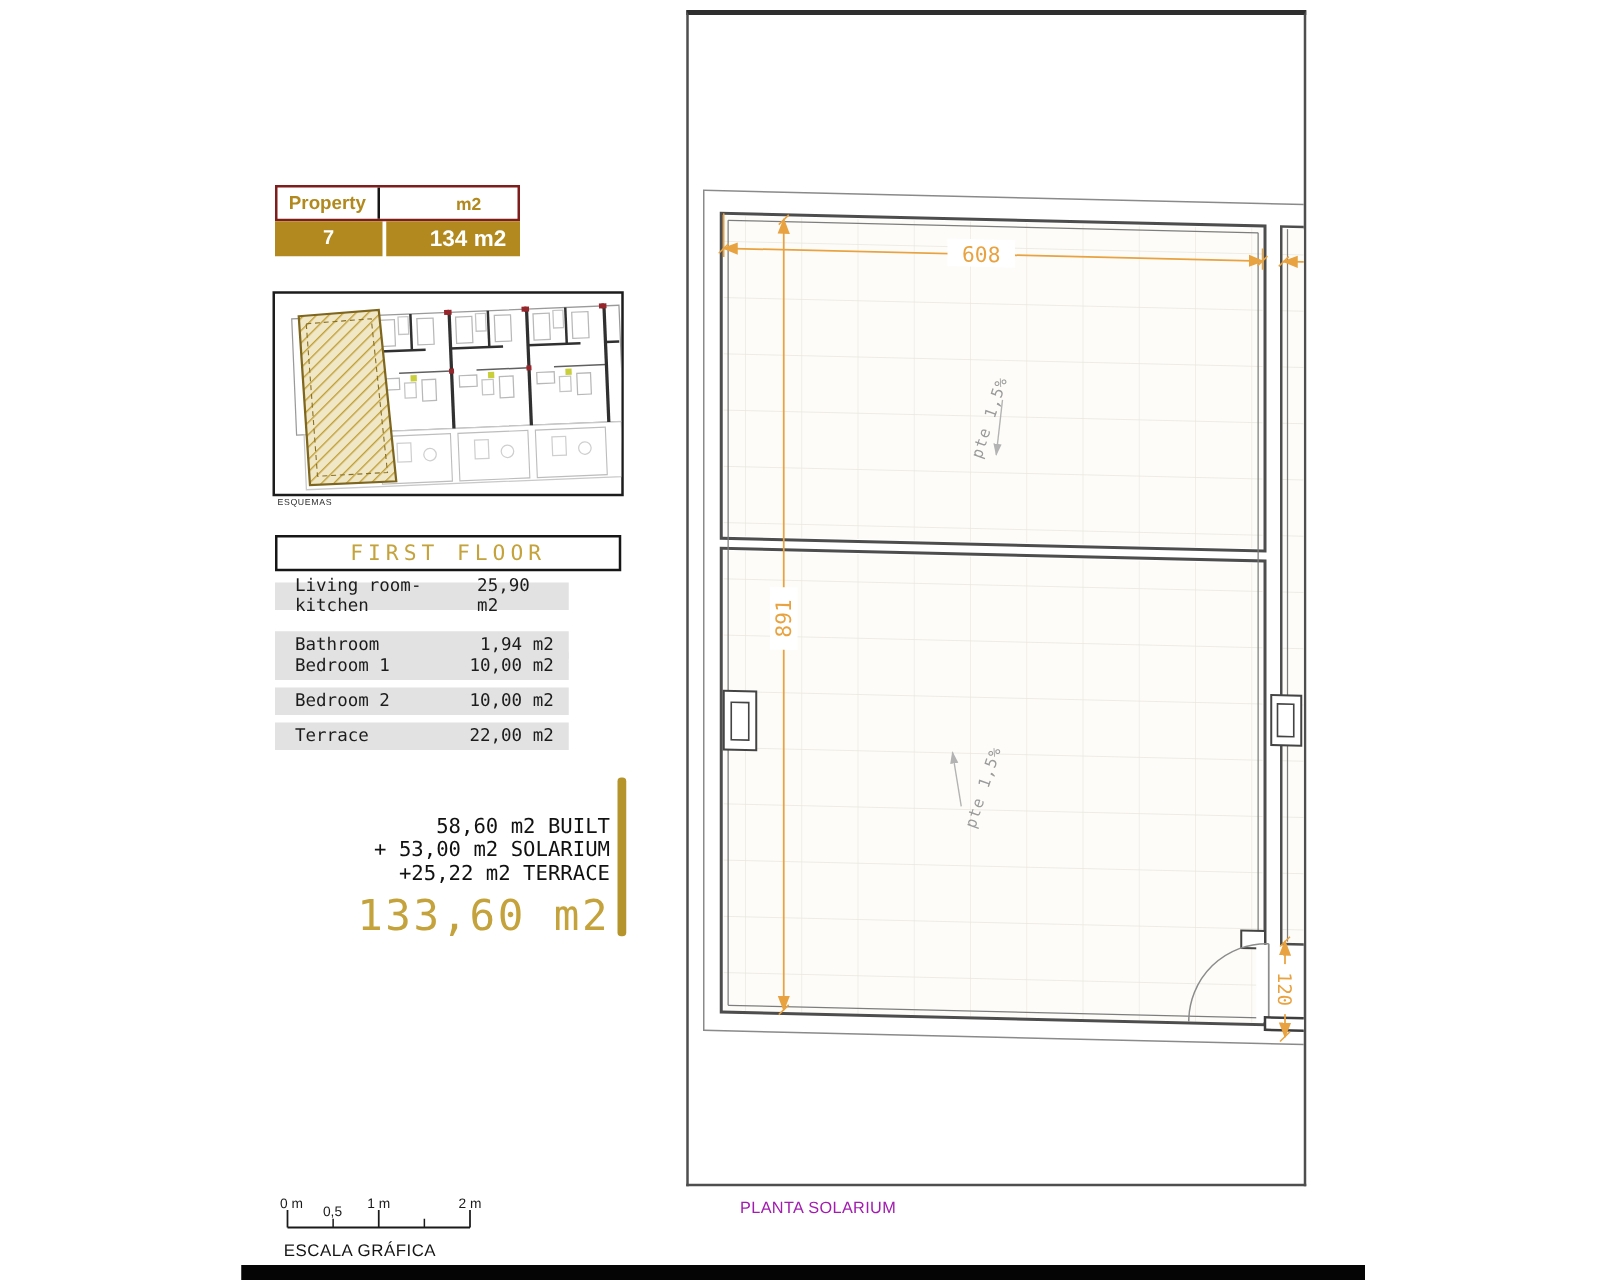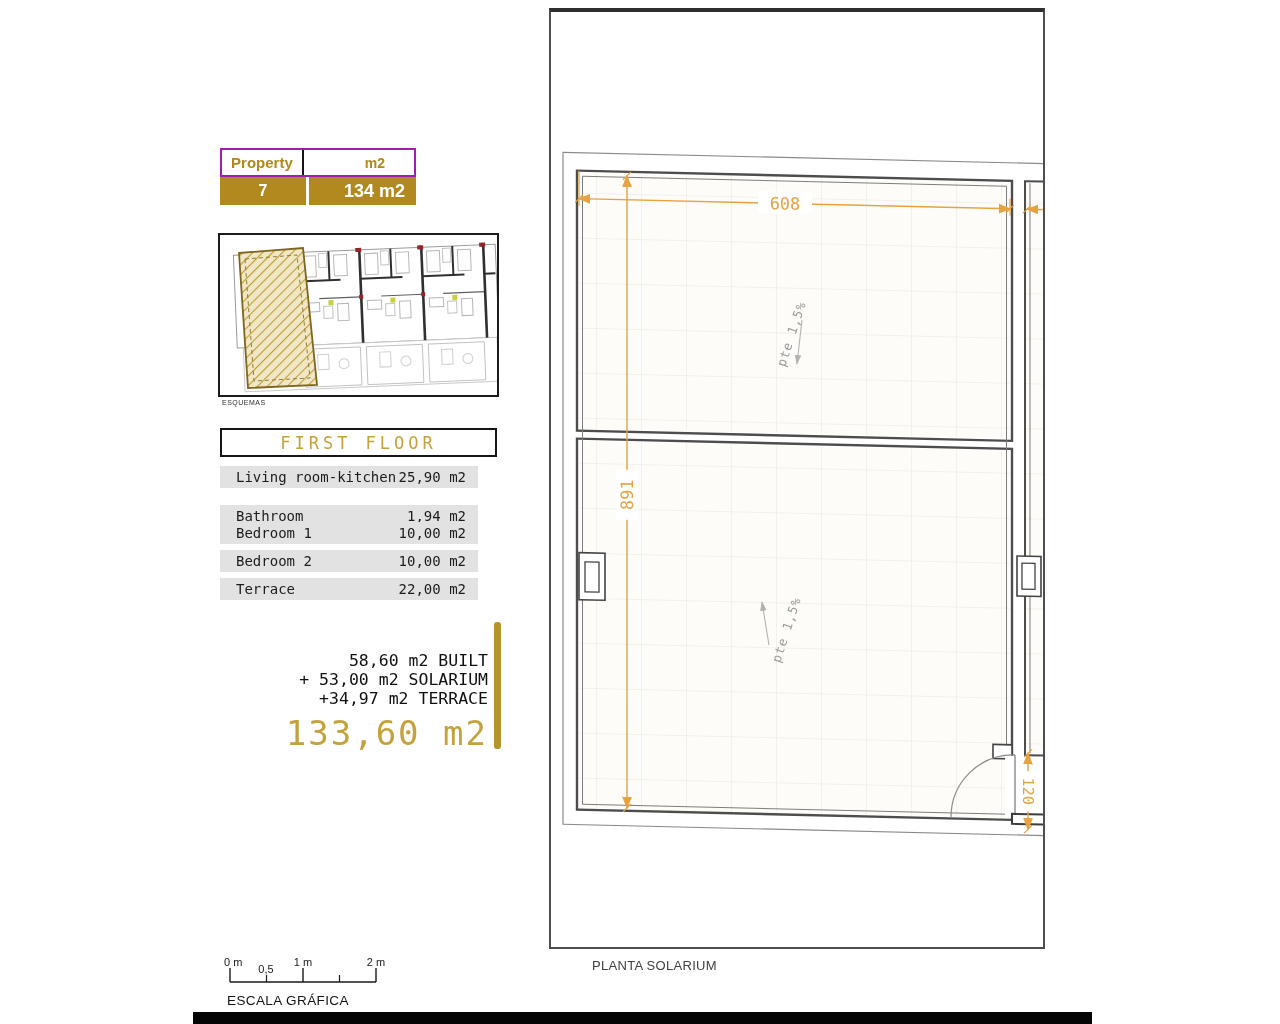--- a/index.html
+++ b/index.html
@@ -2,60 +2,60 @@
 <html style="--gold: #B1891E; --gold-light: #C4A23C; --dimension-orange: #E8A23F; --row-gray: #E2E2E2;"><head>
 <meta charset="utf-8">
 <style>
   html,body{margin:0;padding:0;background:#fff;}
   .page{position:relative;width:1280px;height:1024px;background:#fff;overflow:hidden;
         font-family:"Liberation Sans",sans-serif;color:#1a1a1a;}
   .abs{position:absolute;}
 
   
   .ptable{left:220px;top:148px;width:196px;}
-  .ptable .hdr{display:flex;border:2px solid #a21caf;background:#fff;box-sizing:border-box;}
+  .ptable .hdr{display:flex;border:2px solid #7f1d1d;background:#fff;box-sizing:border-box;}
   .ptable .hdr .cell{height:25px;display:flex;align-items:center;justify-content:center;
       font-weight:bold;color:var(--gold);box-sizing:border-box;}
   .ptable .hdr .c1{width:98px;font-size:15px;border-right:2px solid #161616;}
   .ptable .hdr .c2{width:94px;font-size:14px;margin-left:32px;}
   .ptable .val{display:flex;margin-top:0;}
   .ptable .val .cell{height:28px;background:var(--gold);color:#fff;font-weight:bold;
       display:flex;align-items:center;justify-content:center;}
   .ptable .val .c1{width:98px;font-size:16px;margin-right:3px;}
   .ptable .val .c2{width:95px;font-size:18px;padding-left:24px;}
 
   
   .esq{left:218px;top:233px;width:281px;height:164px;border:2px solid #1c1c1c;box-sizing:border-box;background:#fff;}
   .esq svg{display:block;width:100%;height:100%;}
   .esq-caption{left:222px;top:399px;font-size:7px;letter-spacing:.5px;color:#2e2e2e;}
 
   
   .ff-title{left:220px;top:428px;width:277px;height:29px;border:2px solid #161616;box-sizing:border-box;
       background:#fff;display:flex;align-items:center;justify-content:center;
       font-family:"DejaVu Sans Mono",monospace;font-size:17px;letter-spacing:4px;color:var(--gold-light);}
-  .ff-row{left:220px;width:258px;height:22px;background:var(--row-gray);
+  .ff-row{left:220px;width:235px;height:22px;background:var(--row-gray);
       display:flex;align-items:center;justify-content:space-between;box-sizing:border-box;
       padding:0 12px 0 16px;font-family:"DejaVu Sans Mono",monospace;font-size:14px;color:#1c1c1c;}
 
   
   .summary{right:792px;top:651px;text-align:right;font-family:"DejaVu Sans Mono",monospace;
       font-size:16.5px;line-height:19px;color:#111;white-space:nowrap;}
   .summary .total{margin-top:7px;font-size:34px;line-height:36px;letter-spacing:2px;color:var(--gold-light);}
   .goldbar{left:494px;top:622px;width:7px;height:127px;background:#B5942C;border-radius:3px;}
 
   
   .scalebar{left:222px;top:956px;}
   .scalebar text{font-family:"Liberation Sans",sans-serif;font-size:11px;fill:#1a1a1a;}
   .scale-caption{left:227px;top:993px;font-size:13.5px;letter-spacing:.4px;color:#141414;}
 
   
   .frame{left:549px;top:8px;width:496px;height:941px;box-sizing:border-box;background:#fff;
       border:2px solid #4e4e4e;border-top:4px solid #2e2e2e;}
   .frame svg{display:block;width:492px;height:935px;}
-  .plan-caption{left:592px;top:958px;font-size:13px;letter-spacing:.3px;color:#404040;}
+  .plan-caption{left:592px;top:958px;font-size:13px;letter-spacing:.3px;color:#a21caf;}
 
   
   .botbar{left:193px;top:1012px;width:899px;height:12px;background:#050505;}
 
   
   .wall{fill:none;stroke:#4d4d4d;stroke-width:2.4;}
   .wall-thin{stroke:#7d7d7d;stroke-width:1;fill:none;}
   .dimline{stroke:var(--dimension-orange);stroke-width:1.4;fill:none;}
   .dimtick{stroke:var(--dimension-orange);stroke-width:1.2;}
   .dimfill{fill:var(--dimension-orange);}
@@ -139,21 +139,21 @@
     <span>10,00 m2</span>
   </div>
   <div class="abs ff-row" style="top:578px">
     <span>Terrace</span>
     <span>22,00 m2</span>
   </div>
 
   <div class="abs summary">
     <div>58,60 m2 BUILT</div>
     <div>+ 53,00 m2 SOLARIUM</div>
-    <div>+34,97 m2 TERRACE</div>
+    <div>+25,22 m2 TERRACE</div>
     <div class="total">133,60 m2</div>
   </div>
   <div class="abs goldbar"></div>
 
   <svg class="abs scalebar" width="170" height="34">
     <line x1="8" y1="26" x2="154" y2="26" stroke="#1a1a1a" stroke-width="1.5"></line>
     <line x1="8" y1="12" x2="8" y2="26" stroke="#1a1a1a" stroke-width="1.4"></line>
     <line x1="44.5" y1="19" x2="44.5" y2="26" stroke="#1a1a1a" stroke-width="1.2"></line>
     <line x1="81" y1="12" x2="81" y2="26" stroke="#1a1a1a" stroke-width="1.4"></line>
     <line x1="117.5" y1="19" x2="117.5" y2="26" stroke="#1a1a1a" stroke-width="1.2"></line>

